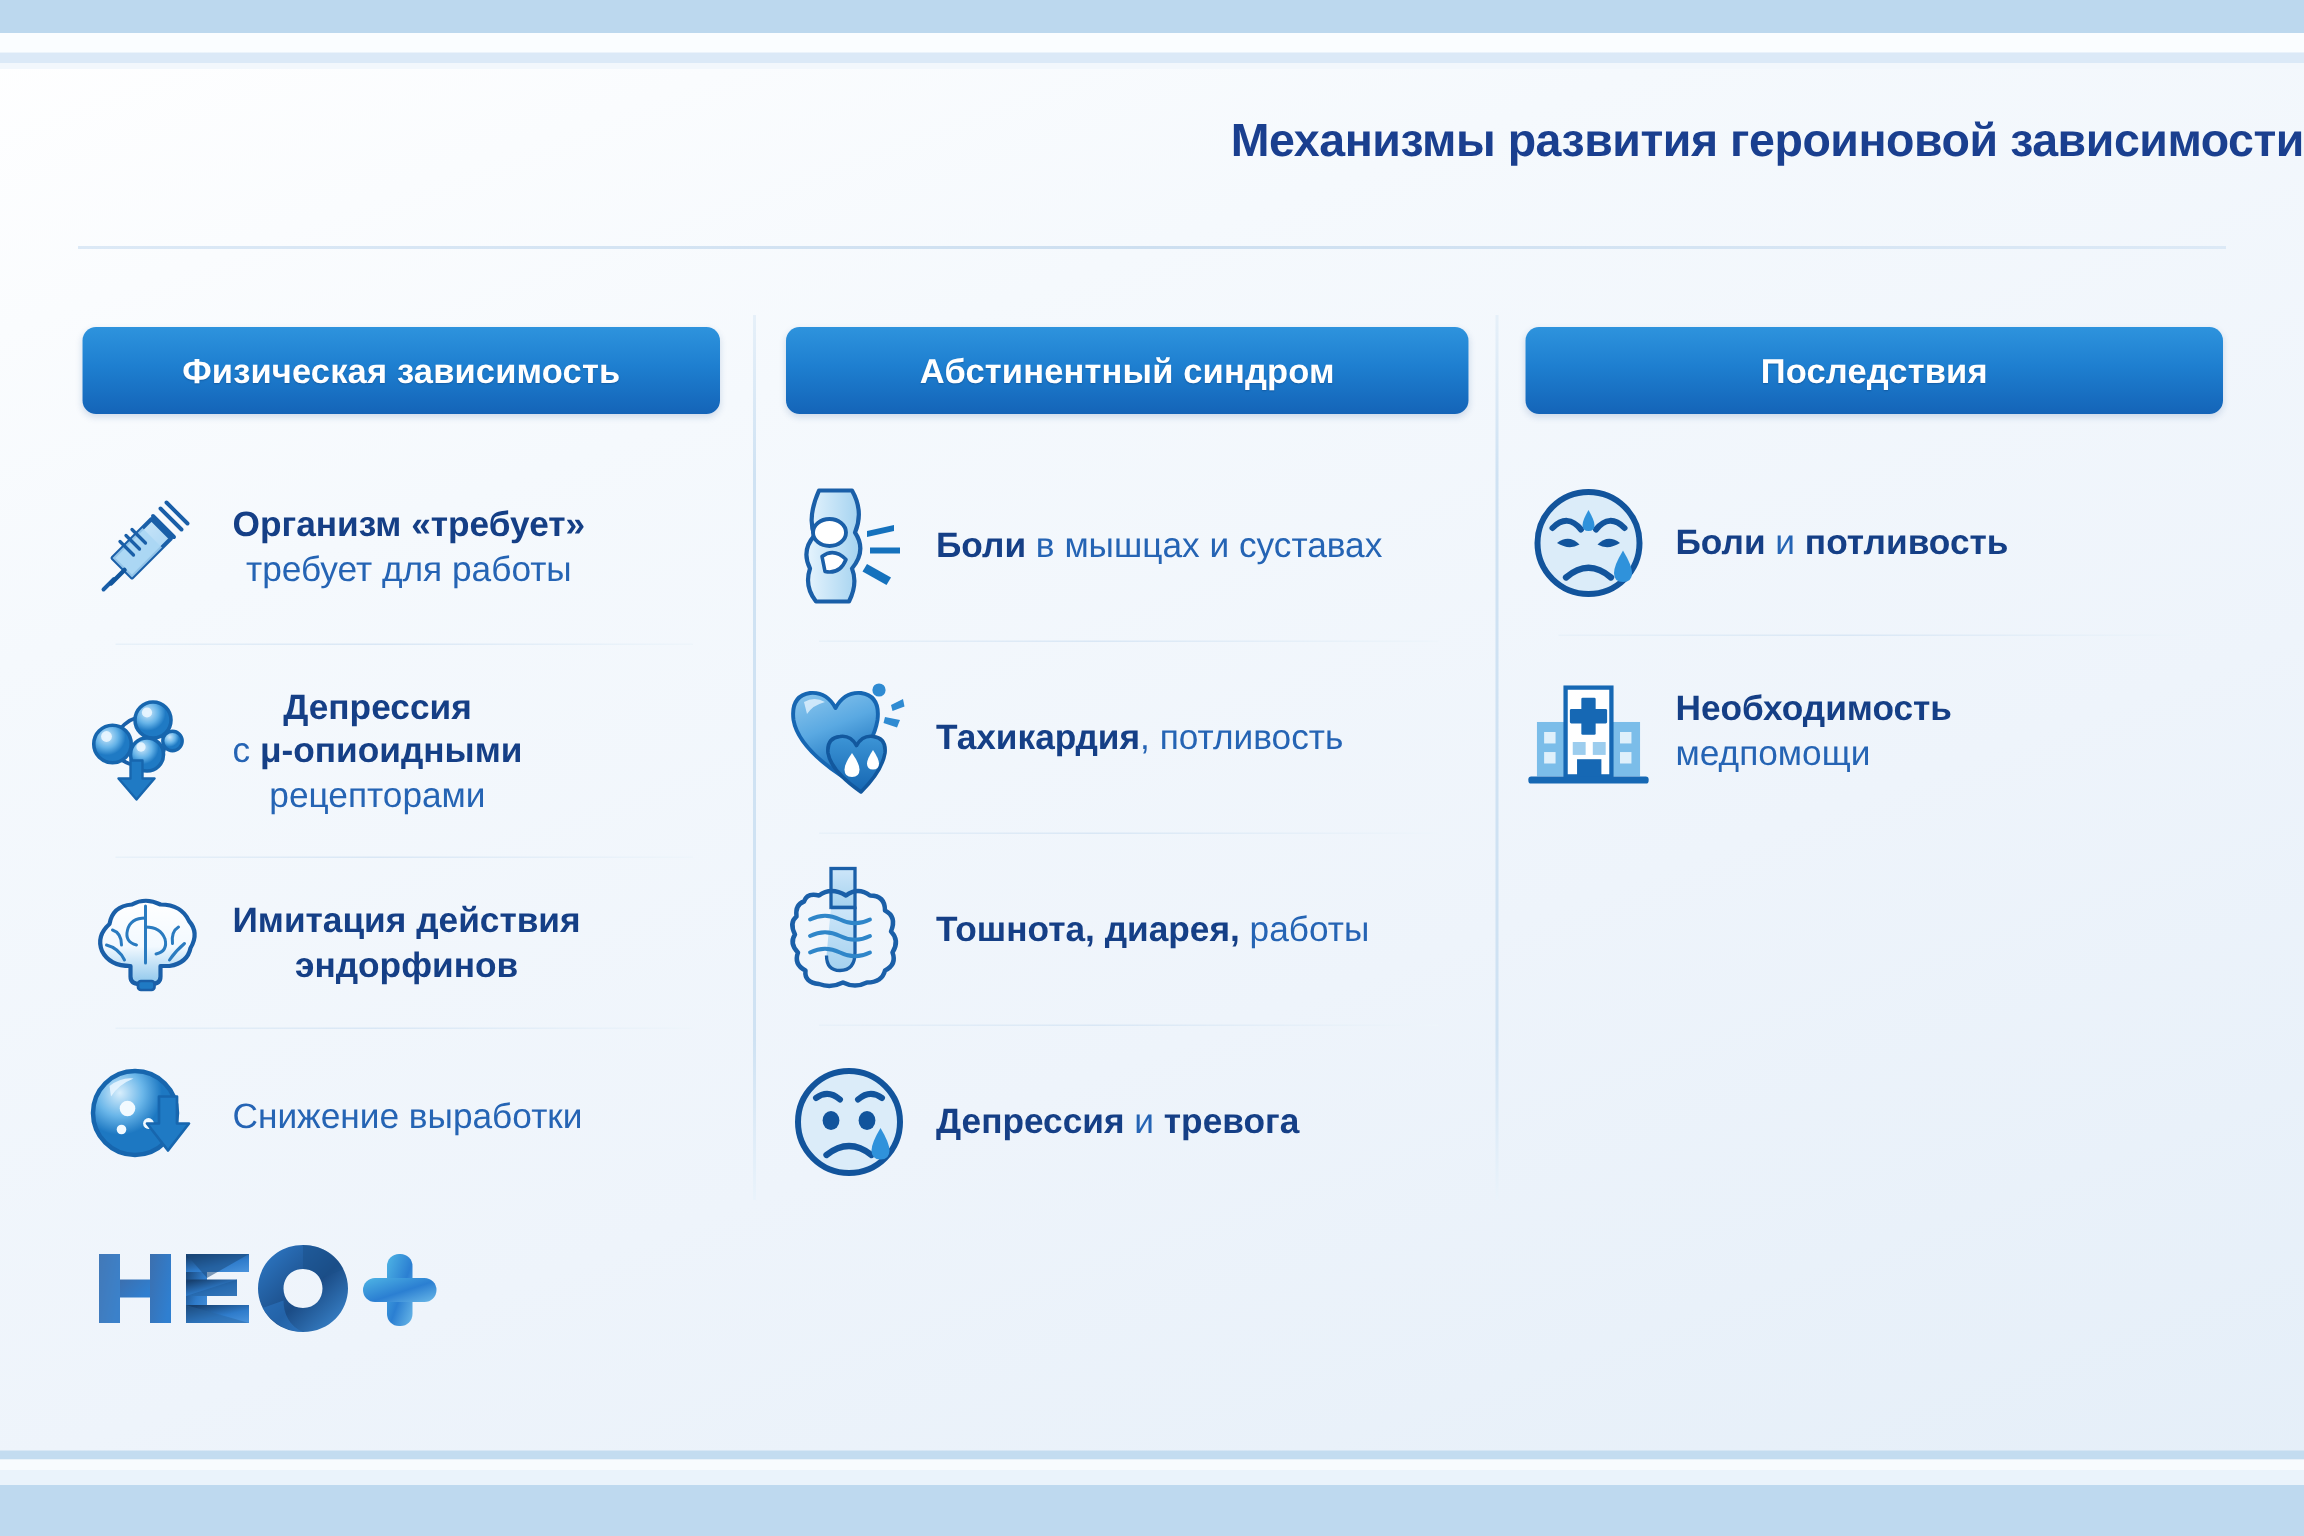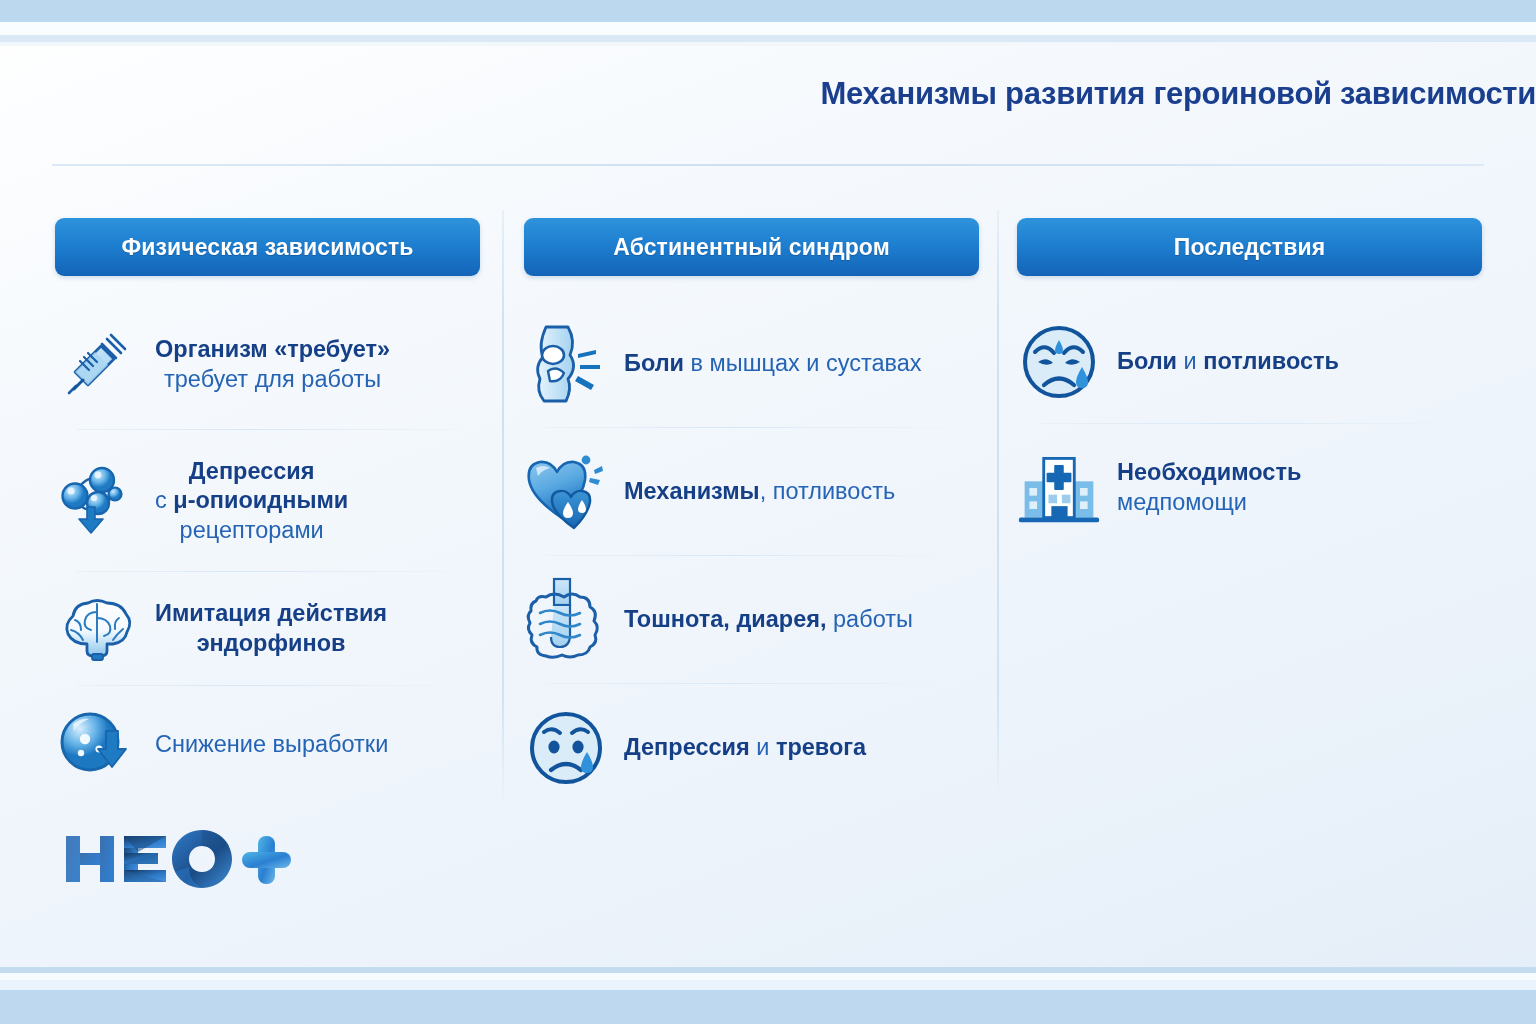--- a/index.html
+++ b/index.html
@@ -363,21 +363,21 @@
               <path d="M44 50 Q49 57 49 61 Q49 66 44 66 Q39 66 39 61 Q39 57 44 50 Z" fill="#ffffff"></path>
               <path d="M58 48 Q62 54 62 57 Q62 61 58 61 Q54 61 54 57 Q54 54 58 48 Z" fill="#ffffff"></path>
               <g fill="#2f8bd2">
                 <circle cx="62" cy="8" r="4.4"></circle>
                 <path d="M70 18 L78 14 L79 19 L71 22 Z"></path>
                 <path d="M66 26 L76 28 L74 33 L65 30 Z"></path>
               </g>
             </svg>
           </div>
           <div class="item-text">
-            <b>Механизмы</b><span class="reg">, потливость</span>
+            <b>Тахикардия</b><span class="reg">, потливость</span>
           </div>
           <div class="sep"></div>
         </div>
 
         <div class="item">
           <div class="icon-box">
             <svg width="84" height="86" viewBox="0 0 84 86">
               <defs>
                 <linearGradient id="gint" x1="0" y1="0" x2="0" y2="1">
                   <stop offset="0%" stop-color="#cde6f9"></stop>

